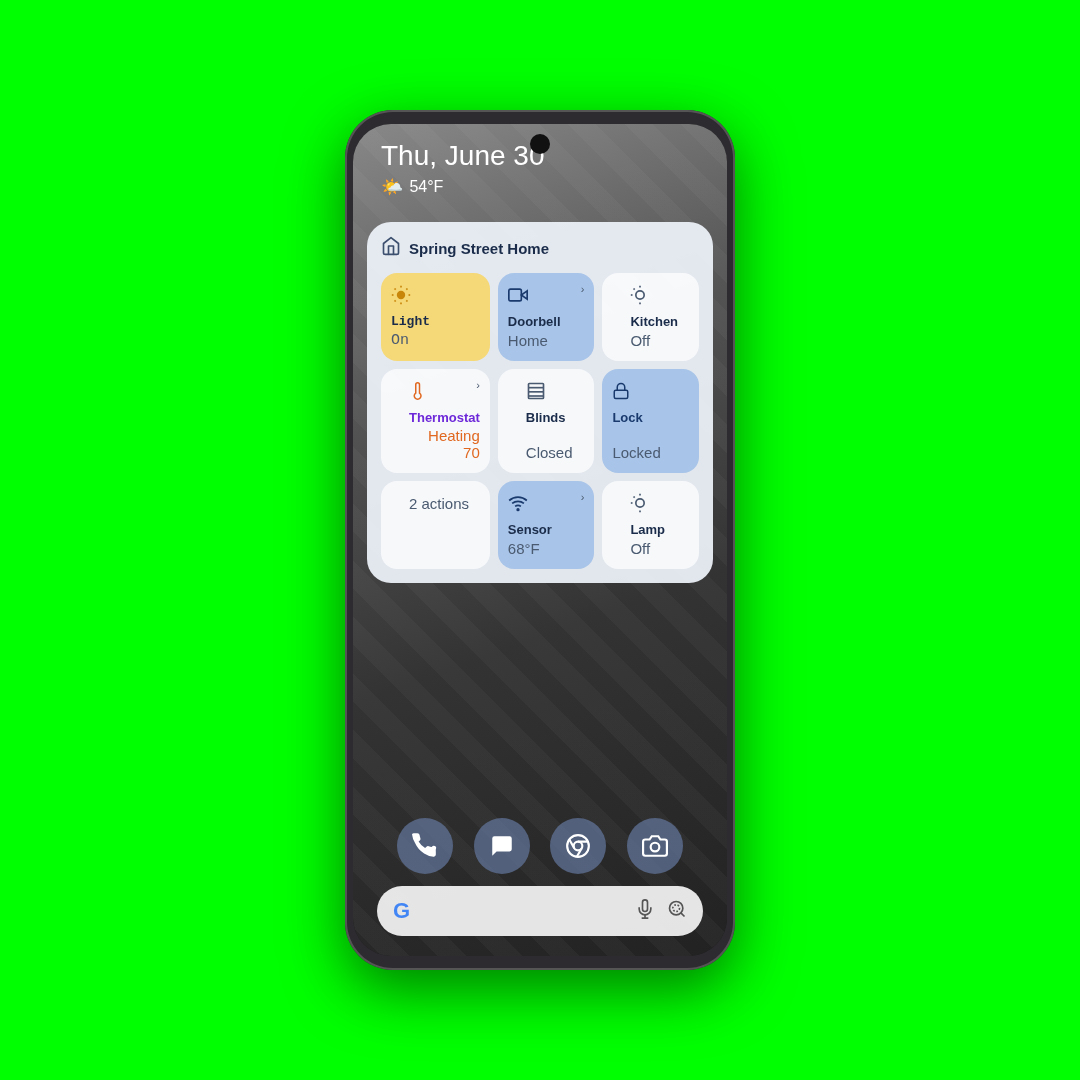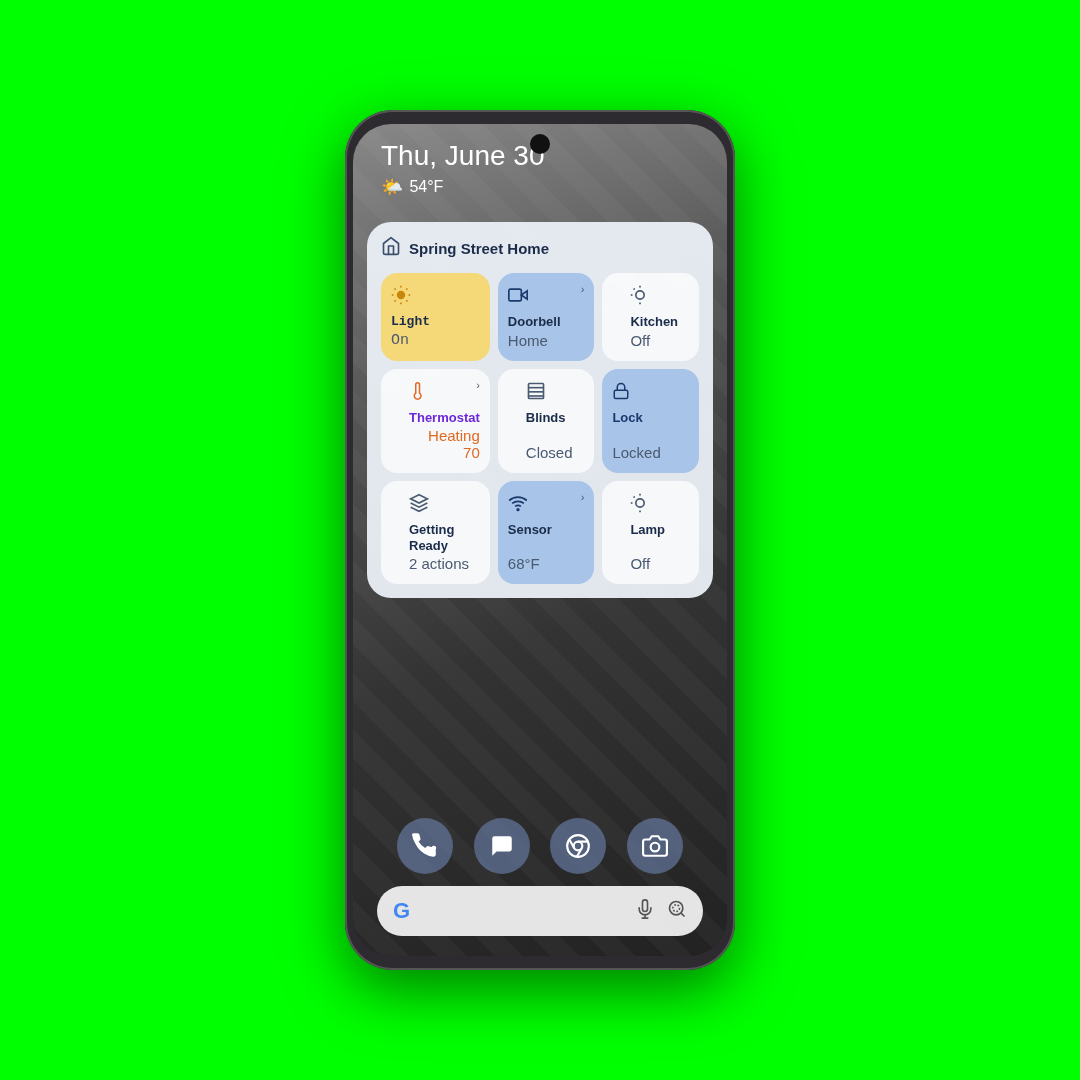--- a/index.html
+++ b/index.html
@@ -434,30 +434,20 @@
                 <rect x="3" y="11" width="18" height="11" rx="2" ry="2"></rect>
                 <path d="M7 11V7a5 5 0 0110 0v4"></path>
               </svg>
             </div>
             <div class="tile-name" style="color:#1a3a6e">Lock</div>
           </div>
           <div class="tile-status">Locked</div>
         </div>
 
         <div class="tile tile-default">
-          <div>
-            <div class="tile-icon">
-              <svg width="20" height="20" viewBox="0 0 24 24" fill="none" stroke="#4a5a70" stroke-width="2">
-                <path d="M12 2L2 7l10 5 10-5-10-5z"></path>
-                <path d="M2 17l10 5 10-5"></path>
-                <path d="M2 12l10 5 10-5"></path>
-              </svg>
-            </div>
-            <div class="tile-name">Getting Ready</div>
-          </div>
           <div class="tile-status">2 actions</div>
         </div>
 
         <div class="tile tile-blue">
           <div class="tile-arrow">›</div>
           <div>
             <div class="tile-icon">
               <svg width="20" height="20" viewBox="0 0 24 24" fill="none" stroke="#1a3a6e" stroke-width="2">
                 <path d="M5 12.55a11 11 0 0114.08 0"></path>
                 <path d="M1.42 9a16 16 0 0121.16 0"></path>

